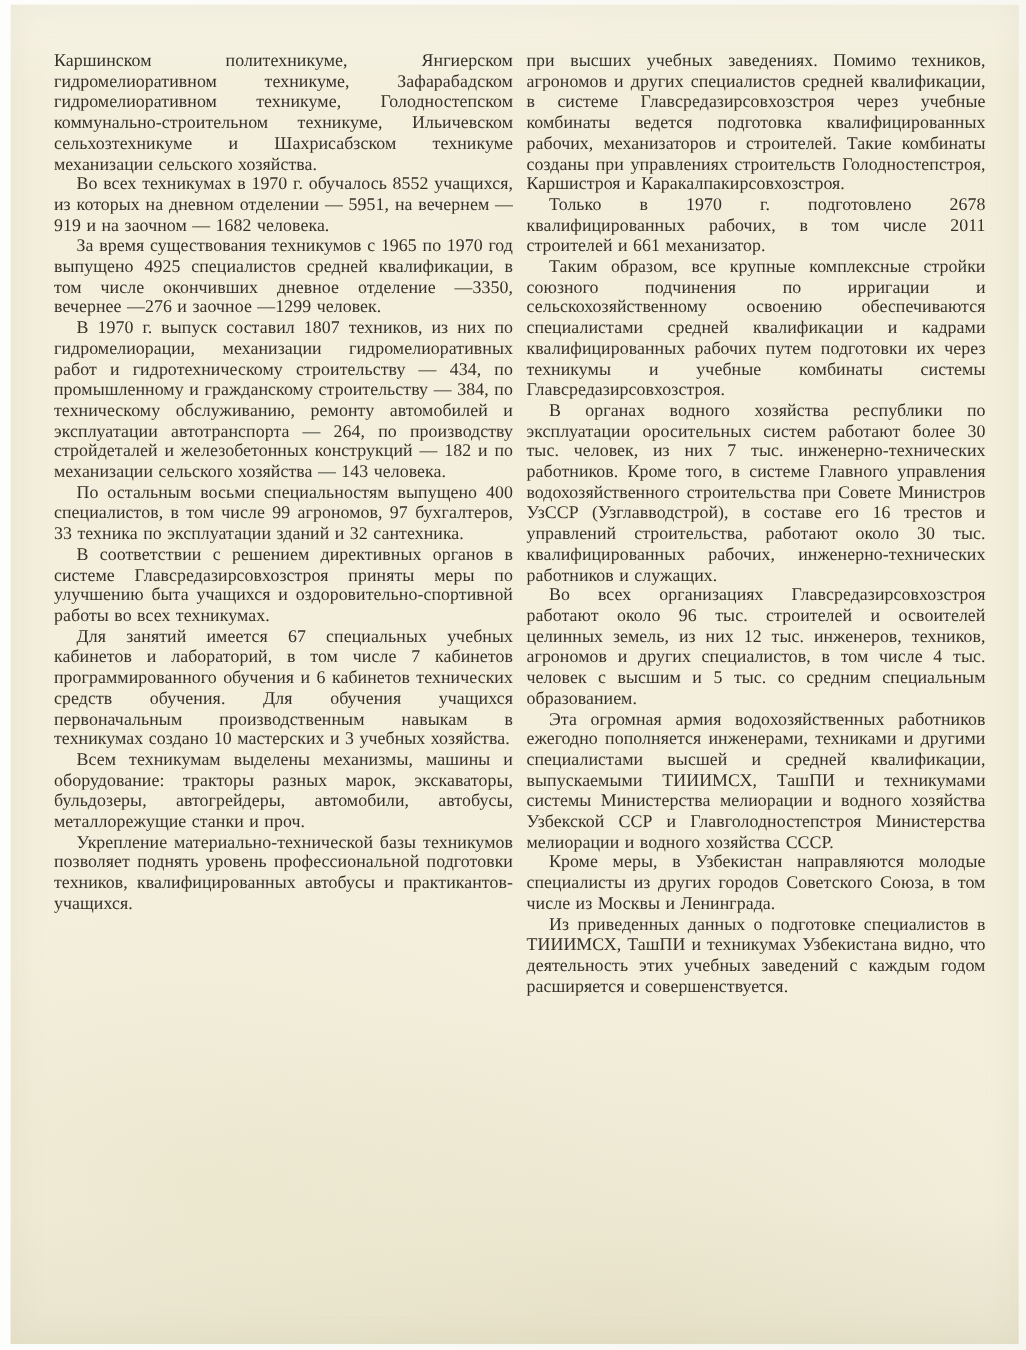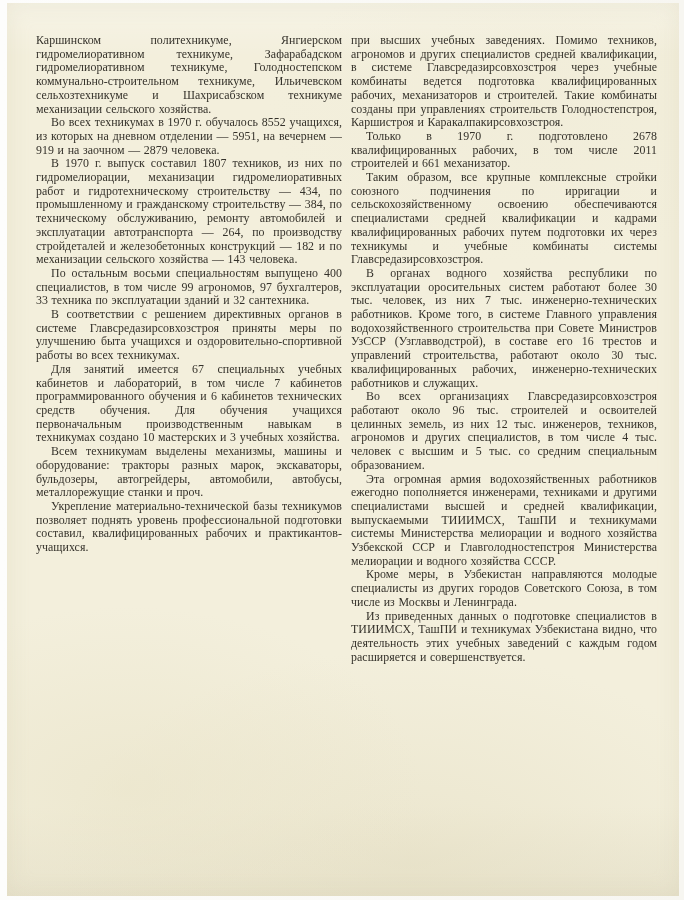--- a/index.html
+++ b/index.html
@@ -62,27 +62,28 @@
 </head>
 <body>
 
 <div class="scan">
   <div class="paper">
     <div class="text-block">
 
       <div class="column">
 
       <p class="para no-indent">Каршинском политехникуме, Янгиерском гидромелиоративном техникуме, Зафарабадском гидромелиоративном техникуме, Голодностепском коммунально-строительном техникуме, Ильичевском сельхозтехникуме и Шахрисабзском техникуме механизации сельского хозяйства.</p>
-          <p class="para">Во всех техникумах в 1970 г. обучалось 8552 учащихся, из которых на дневном отделении — 5951, на вечернем — 919 и на заочном — 2879 человека.</p>
+          <p class="para">Во всех техникумах в 1970 г. обучалось 8552 учащихся, из которых на дневном отделении — 5951, на вечернем — 919 и на заочном — 1682 человека.</p>
+          <p class="para">За время существования техникумов с 1965 по 1970 год выпущено 4925 специалистов средней квалификации, в том числе окончивших дневное отделение —3350, вечернее —276 и заочное —1299 человек.</p>
           <p class="para">В 1970 г. выпуск составил 1807 техников, из них по гидромелиорации, механизации гидромелиоративных работ и гидротехническому строительству — 434, по промышленному и гражданскому строительству — 384, по техническому обслуживанию, ремонту автомобилей и эксплуатации автотранспорта — 264, по производству стройдеталей и железобетонных конструкций — 182 и по механизации сельского хозяйства — 143 человека.</p>
           <p class="para">По остальным восьми специальностям выпущено 400 специалистов, в том числе 99 агрономов, 97 бухгалтеров, 33 техника по эксплуатации зданий и 32 сантехника.</p>
           <p class="para">В соответствии с решением директивных органов в системе Главсредазирсовхозстроя приняты меры по улучшению быта учащихся и оздоровительно-спортивной работы во всех техникумах.</p>
           <p class="para">Для занятий имеется 67 специальных учебных кабинетов и лабораторий, в том числе 7 кабинетов программированного обучения и 6 кабинетов технических средств обучения. Для обучения учащихся первоначальным производственным навыкам в техникумах создано 10 мастерских и 3 учебных хозяйства.</p>
           <p class="para">Всем техникумам выделены механизмы, машины и оборудование: тракторы разных марок, экскаваторы, бульдозеры, автогрейдеры, автомобили, автобусы, металлорежущие станки и проч.</p>
-          <p class="para">Укрепление материально-технической базы техникумов позволяет поднять уровень профессиональной подготовки составил, квалифицированных рабочих и практикантов-учащихся.</p>
+          <p class="para">Укрепление материально-технической базы техникумов позволяет поднять уровень профессиональной подготовки техников, квалифицированных автобусы и практикантов-учащихся.</p>
         </div>
 
       <div class="column">
 
       <p class="para no-indent">при высших учебных заведениях. Помимо техников, агрономов и других специалистов средней квалификации, в системе Главсредазирсовхозстроя через учебные комбинаты ведется подготовка квалифицированных рабочих, механизаторов и строителей. Такие комбинаты созданы при управлениях строительств Голодностепстроя, Каршистроя и Каракалпакирсовхозстроя.</p>
           <p class="para">Только в 1970 г. подготовлено 2678 квалифицированных рабочих, в том числе 2011 строителей и 661 механизатор.</p>
           <p class="para">Таким образом, все крупные комплексные стройки союзного подчинения по ирригации и сельскохозяйственному освоению обеспечиваются специалистами средней квалификации и кадрами квалифицированных рабочих путем подготовки их через техникумы и учебные комбинаты системы Главсредазирсовхозстроя.</p>
           <p class="para">В органах водного хозяйства республики по эксплуатации оросительных систем работают более 30 тыс. человек, из них 7 тыс. инженерно-технических работников. Кроме того, в системе Главного управления водохозяйственного строительства при Совете Министров УзССР (Узглавводстрой), в составе его 16 трестов и управлений строительства, работают около 30 тыс. квалифицированных рабочих, инженерно-технических работников и служащих.</p>
           <p class="para">Во всех организациях Главсредазирсовхозстроя работают около 96 тыс. строителей и освоителей целинных земель, из них 12 тыс. инженеров, техников, агрономов и других специалистов, в том числе 4 тыс. человек с высшим и 5 тыс. со средним специальным образованием.</p>
           <p class="para">Эта огромная армия водохозяйственных работников ежегодно пополняется инженерами, техниками и другими специалистами высшей и средней квалификации, выпускаемыми ТИИИМСХ, ТашПИ и техникумами системы Министерства мелиорации и водного хозяйства Узбекской ССР и Главголодностепстроя Министерства мелиорации и водного хозяйства СССР.</p>

